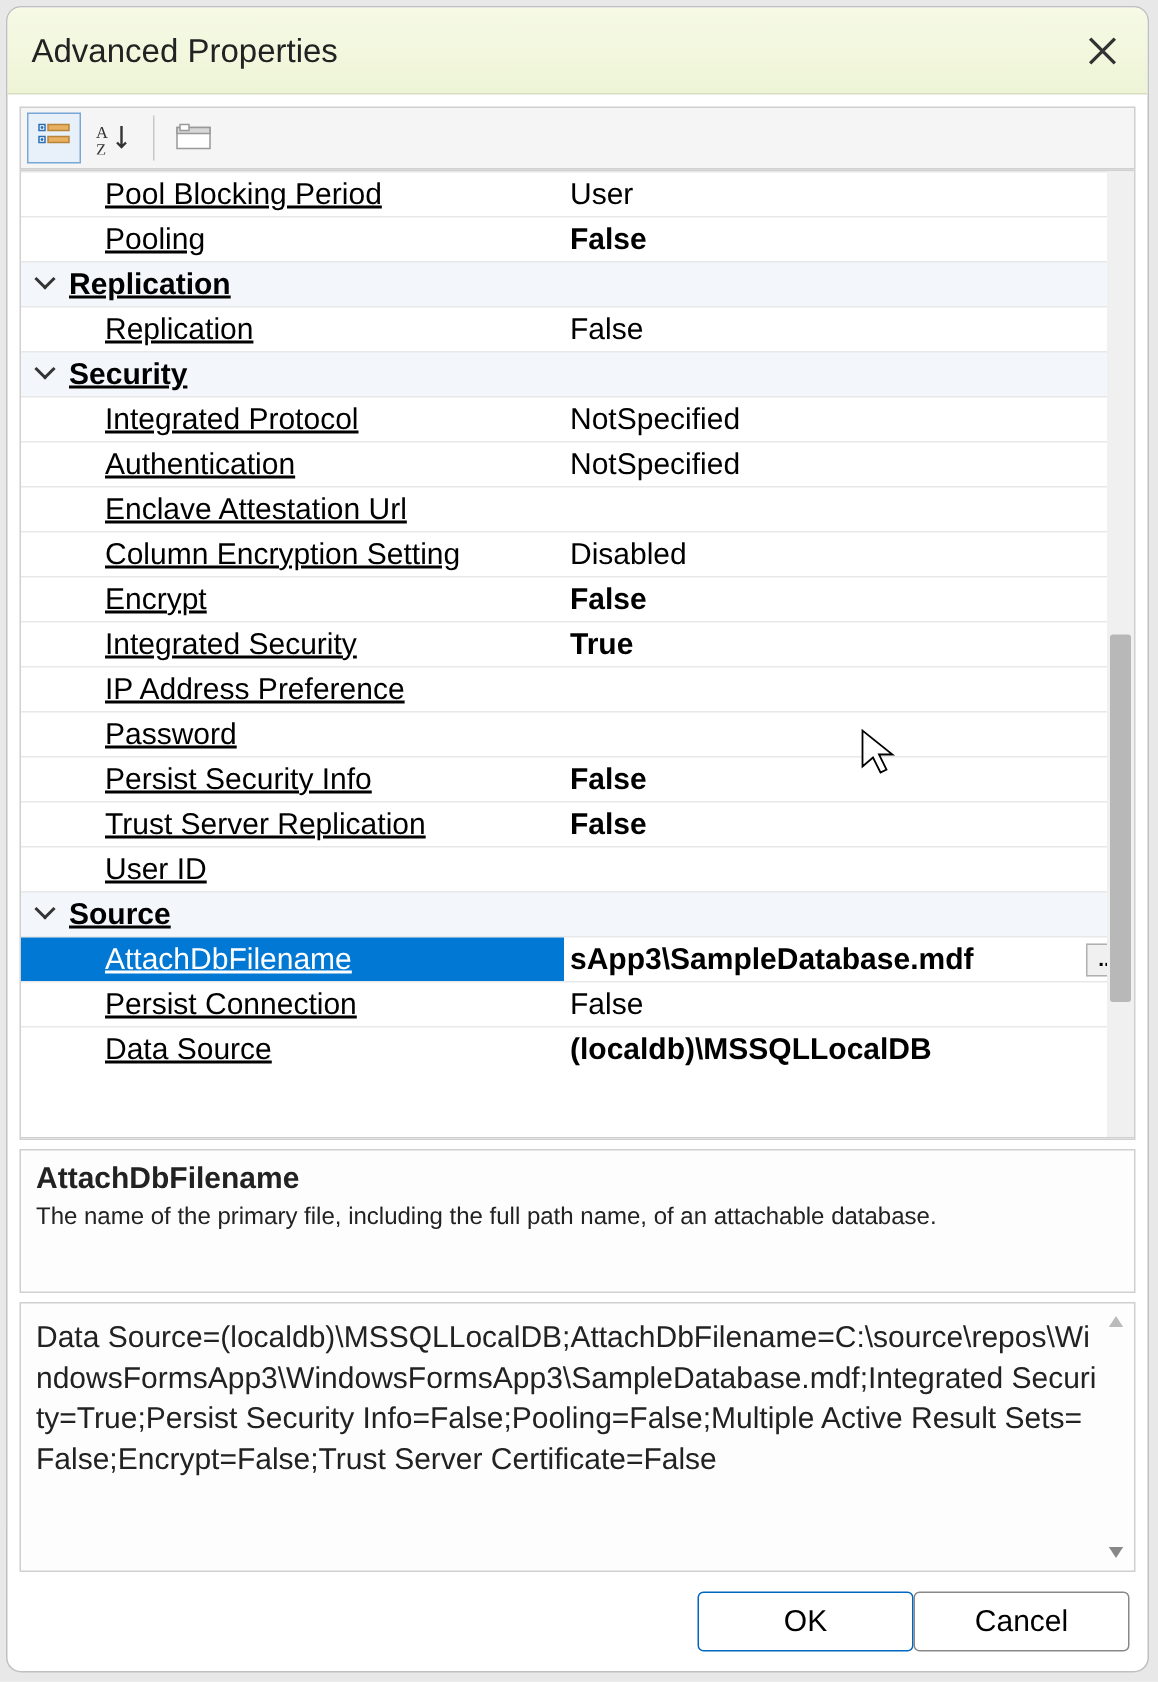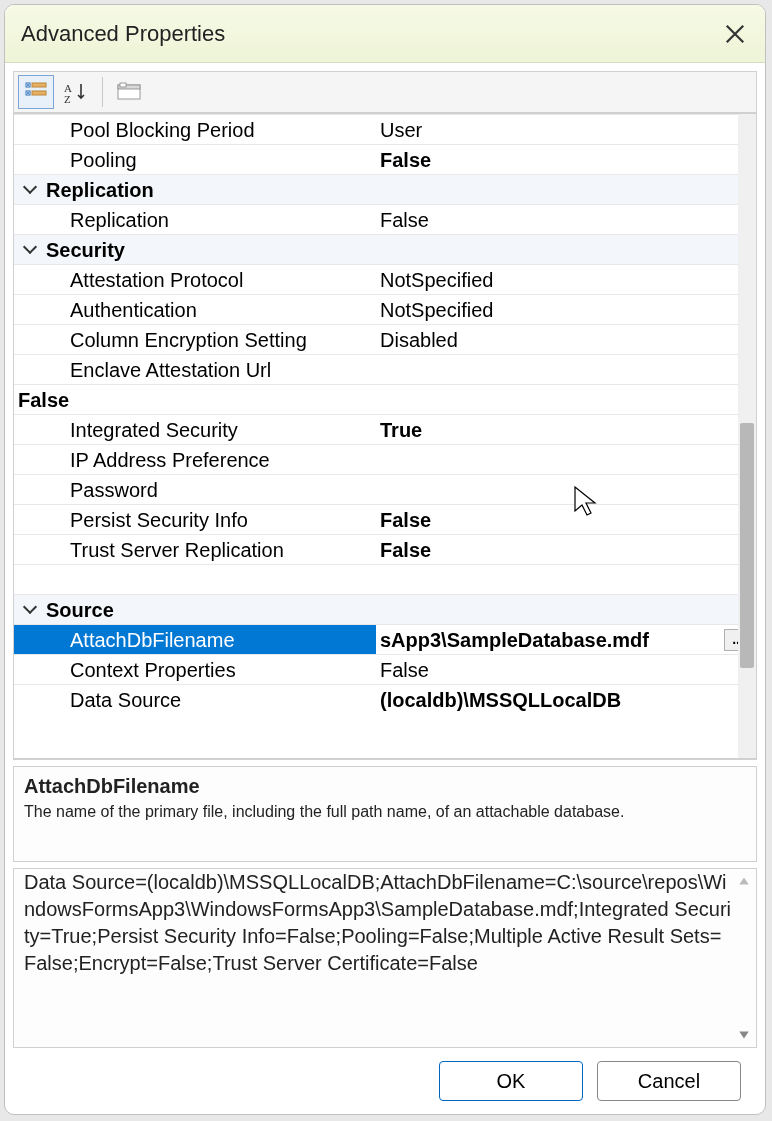--- a/index.html
+++ b/index.html
@@ -19,36 +19,36 @@
   .grid { flex:1; overflow:hidden; background:#fff; border-bottom:1px solid #d0d0d0; position:relative; }
   .grid-inner { position:absolute; left:0; right:0; top:0; }
   .row { display:flex; height:30px; line-height:30px; border-top:1px solid #e8e8e8; }
   .row.cat { background:#f3f6fa; font-weight:bold; }
   .exp { width:32px; text-align:center; color:#333; font-size:16px; cursor:pointer; }
   .lbl { flex: 0 0 330px; padding-left: 24px; overflow:hidden; white-space:nowrap; text-overflow:ellipsis; }
   .row.cat .lbl { padding-left: 0; }
   .val { flex:1; padding-left:4px; overflow:hidden; white-space:nowrap; text-overflow:ellipsis; position:relative; }
   .val.bold { font-weight:bold; }
   .row.sel .lbl-wrap { background:#0078d4; color:#fff; }
-  .lbl-wrap { display:flex; flex: 0 0 362px; }
+  .lbl-wrap { display:flex; flex: 0 0 362px; text-decoration: underline; }
   .ellips-btn { position:absolute; right:4px; top:50%; transform:translateY(-50%); width:28px; height:22px; border:1px solid #b0b0b0; background:#f0f0f0; font-size:14px; line-height:18px; text-align:center; cursor:pointer; }
 
   .scrollbar { position:absolute; right:0; top:0; bottom:0; width:18px; background:#f0f0f0; }
   .thumb { position:absolute; left:2px; right:2px; background:#b8b8b8; border-radius:2px; }
 
   .desc { border:1px solid #d0d0d0; margin:6px 8px 0 8px; padding:8px 10px; min-height:96px; color:#222; background:#fdfdfd;}
   .desc-title { font-weight:bold; margin-bottom:4px; }
   .desc-body { font-size:16px; line-height:1.3; }
 
-  .connstr { border:1px solid #d0d0d0; margin:6px 8px 0 8px; padding:0 24px 8px 10px; min-height:180px; color:#222; position:relative; background:#fdfdfd; font-size:20px; line-height:1.35; word-break:break-all;}
+  .connstr { border:1px solid #d0d0d0; margin:6px 8px 0 8px; padding:10px 24px 8px 10px; min-height:180px; color:#222; position:relative; background:#fdfdfd; font-size:20px; line-height:1.35; word-break:break-all;}
   .cs-scroll { position:absolute; right:2px; top:4px; bottom:4px; width:18px; display:flex; flex-direction:column; justify-content:space-between; }
   .cs-arrow { width:16px; height:16px; display:flex; align-items:center; justify-content:center; cursor:pointer;}
   .cs-arrow svg{width:12px;height:12px;}
 
-  .btnbar { height:66px; display:flex; align-items:center; justify-content:flex-end; gap:14px; padding: 0 24px; }
+  .btnbar { height:66px; display:flex; align-items:center; justify-content:flex-end; padding: 0 12px; }
   .btn { width:144px; height:40px; border:1px solid #888; background:#fff; border-radius:4px; font-size:20px; cursor:pointer; }
   .btn.primary { border:1px solid #0067c0; color:#000; }
 
   .cursor { position:absolute; pointer-events:none; }
 
   .chevron { display:inline-block; width:10px; height:10px; border-right:2px solid #333; border-bottom:2px solid #333; transform: rotate(45deg); margin-bottom:3px;}
 </style>
 </head>
 <body>
 
@@ -125,46 +125,50 @@
         <div class="row cat">
             <div class="lbl-wrap">
               <div class="exp"><span class="chevron"></span></div>
               <div class="lbl">Security</div>
             </div>
             <div class="val"></div>
           </div>
         <div class="row">
             <div class="lbl-wrap">
               <div class="exp"></div>
-              <div class="lbl">Attestation Protocol</div>
+              <div class="lbl">Integrated Protocol</div>
             </div>
             <div class="val">NotSpecified</div>
           </div>
         <div class="row">
             <div class="lbl-wrap">
               <div class="exp"></div>
               <div class="lbl">Authentication</div>
             </div>
             <div class="val">NotSpecified</div>
           </div>
         <div class="row">
             <div class="lbl-wrap">
               <div class="exp"></div>
+              <div class="lbl">Enclave Attestation Url</div>
+            </div>
+            <div class="val"></div>
+          </div>
+        <div class="row">
+            <div class="lbl-wrap">
+              <div class="exp"></div>
               <div class="lbl">Column Encryption Setting</div>
             </div>
             <div class="val">Disabled</div>
           </div>
         <div class="row">
             <div class="lbl-wrap">
               <div class="exp"></div>
-              <div class="lbl">Enclave Attestation Url</div>
-            </div>
-            <div class="val"></div>
-          </div>
-        <div class="row">
+              <div class="lbl">Encrypt</div>
+            </div>
             <div class="val bold">False</div>
           </div>
         <div class="row">
             <div class="lbl-wrap">
               <div class="exp"></div>
               <div class="lbl">Integrated Security</div>
             </div>
             <div class="val bold">True</div>
           </div>
         <div class="row">
@@ -188,40 +192,44 @@
             <div class="val bold">False</div>
           </div>
         <div class="row">
             <div class="lbl-wrap">
               <div class="exp"></div>
               <div class="lbl">Trust Server Replication</div>
             </div>
             <div class="val bold">False</div>
           </div>
         <div class="row">
+            <div class="lbl-wrap">
+              <div class="exp"></div>
+              <div class="lbl">User ID</div>
+            </div>
             <div class="val"></div>
           </div>
         <div class="row cat">
             <div class="lbl-wrap">
               <div class="exp"><span class="chevron"></span></div>
               <div class="lbl">Source</div>
             </div>
             <div class="val"></div>
           </div>
         <div class="row sel">
             <div class="lbl-wrap">
               <div class="exp"></div>
               <div class="lbl">AttachDbFilename</div>
             </div>
             <div class="val bold"><span>sApp3\SampleDatabase.mdf</span><div class="ellips-btn">...</div></div>
           </div>
         <div class="row">
             <div class="lbl-wrap">
               <div class="exp"></div>
-              <div class="lbl">Context Properties</div>
+              <div class="lbl">Persist Connection</div>
             </div>
             <div class="val">False</div>
           </div>
         <div class="row">
             <div class="lbl-wrap">
               <div class="exp"></div>
               <div class="lbl">Data Source</div>
             </div>
             <div class="val bold">(localdb)\MSSQLLocalDB</div>
           </div>

